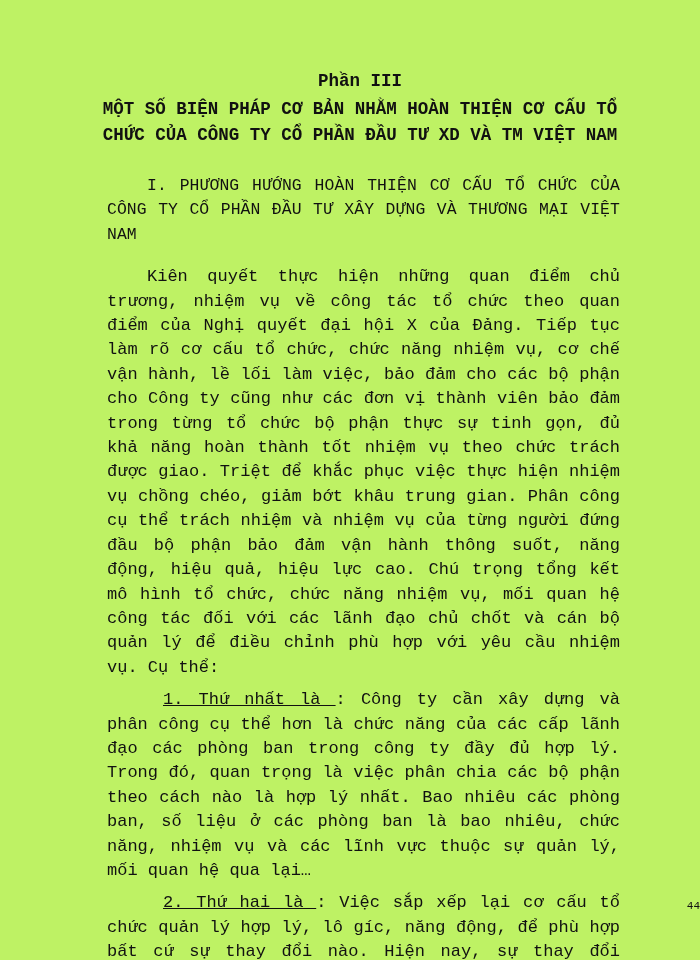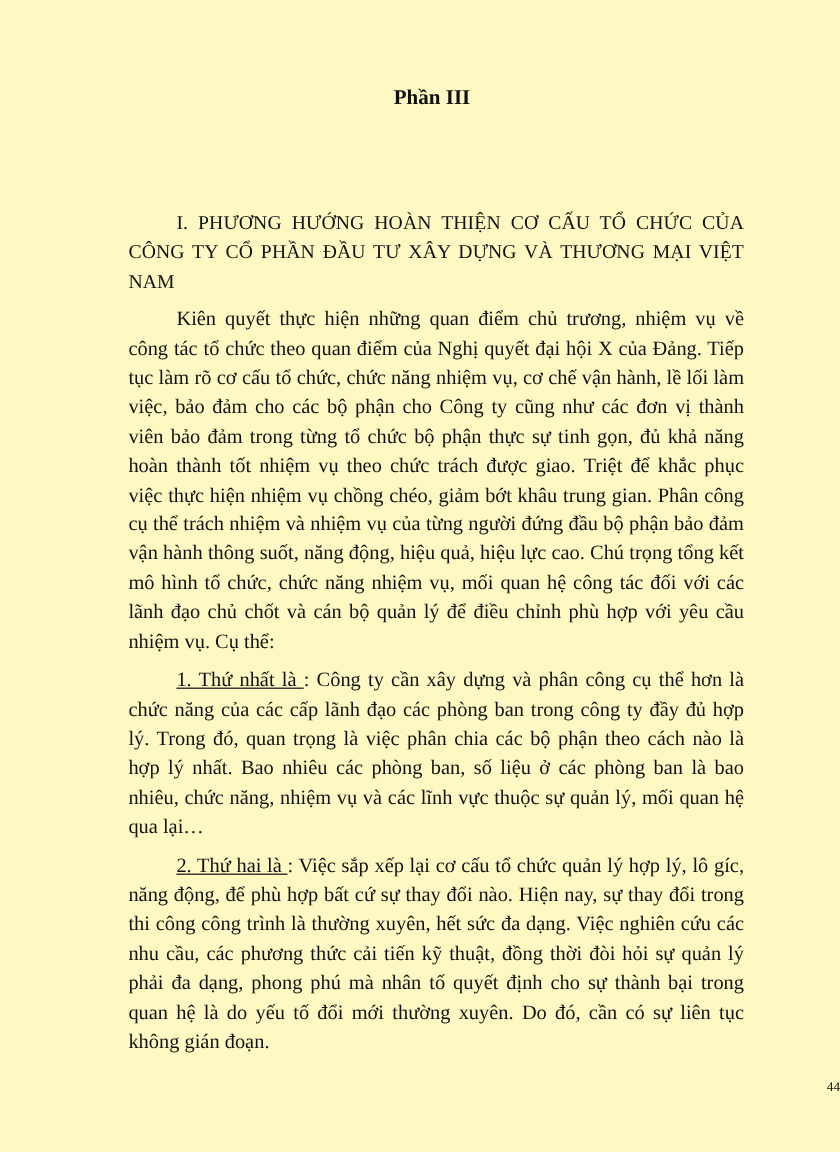--- a/index.html
+++ b/index.html
@@ -1,32 +1,33 @@
 <!DOCTYPE html>
 <html><head>
 <meta charset="utf-8">
 <style>
   html, body { margin: 0; padding: 0; background: #ffffff; }
   body { width: 700px; height: 960px; overflow: hidden; position: relative;
          font-family: "Liberation Serif", "DejaVu Serif", serif; color: #111; }
-  .page { position: absolute; left: 0; top: 0; width: 700px; height: 960px; background: #fef9c3; }
+  .page { position: absolute; left: 0; top: 0; width: 700px; height: 960px; background: #bef264; font-family: Liberation Mono, monospace; }
   .heading { position: absolute; left: 100px; width: 520px; text-align: center; font-weight: bold; font-size: 17.5px; line-height: 26px; }
   #part { top: 68px; }
   #title { top: 96px; }
   .content { position: absolute; left: 107px; top: 174px; width: 513px; font-size: 17px; line-height: 24.4px; text-align: justify; }
   .content p { margin: 0 0 8px 0; text-indent: 40px; }
-  .content p.section { letter-spacing: 0.1px; font-size: 16.4px; margin-bottom: 7px; }
-  .u { text-decoration: underline; }
+  .content p.section { letter-spacing: 0.1px; font-size: 16.4px; margin-bottom: 18px; }
+  .u { text-decoration: underline; margin-left: 16px; }
   .pagenum { position: absolute; top: 900px; left: 0; width: 700px; text-align: right; font-size: 11px; }
 </style>
 </head>
 <body>
 
 <div class="page">
   <div class="heading" id="part">Phần III</div>
+  <div class="heading" id="title">MỘT SỐ BIỆN PHÁP CƠ BẢN NHẰM HOÀN THIỆN CƠ CẤU TỔ CHỨC CỦA CÔNG TY CỔ PHẦN ĐẦU TƯ XD VÀ TM VIỆT NAM</div>
 
   <div class="content">
     <p class="section">I. PHƯƠNG HƯỚNG HOÀN THIỆN  CƠ CẤU TỔ CHỨC CỦA CÔNG TY CỔ PHẦN ĐẦU TƯ XÂY DỰNG VÀ THƯƠNG MẠI VIỆT  NAM</p>
     <p>Kiên quyết thực hiện những quan điểm chủ trương, nhiệm vụ về công tác tổ chức theo quan điểm của Nghị quyết đại hội X của Đảng. Tiếp tục làm rõ cơ cấu tổ chức, chức năng nhiệm vụ, cơ chế vận hành, lề lối làm việc, bảo đảm cho các bộ phận cho Công ty cũng như các đơn vị thành viên bảo đảm trong từng tổ chức bộ phận thực sự tinh gọn, đủ khả năng hoàn thành tốt nhiệm vụ theo chức trách được giao. Triệt để khắc phục việc thực hiện nhiệm vụ chồng chéo, giảm bớt khâu trung gian. Phân công cụ thể trách nhiệm và nhiệm vụ của từng người đứng đầu bộ phận bảo đảm vận hành thông suốt, năng động, hiệu quả, hiệu lực cao. Chú trọng tổng kết mô hình tổ chức, chức năng nhiệm vụ, mối quan hệ công tác đối với các lãnh đạo chủ chốt và cán bộ quản lý để điều chỉnh phù hợp với yêu cầu nhiệm vụ. Cụ thể:</p>
     <p><span class="u">1. Thứ nhất là </span><span>: Công ty cần xây dựng và phân công cụ thể hơn là chức năng của các cấp lãnh  đạo các phòng ban trong công ty đầy đủ hợp lý. Trong đó, quan trọng là việc phân chia các bộ phận theo cách nào là hợp lý nhất. Bao nhiêu  các phòng ban, số liệu  ở các phòng ban là bao nhiêu,  chức năng, nhiệm vụ và các lĩnh vực thuộc sự quản lý, mối quan hệ qua lại…</span></p>
     <p><span class="u">2. Thứ hai là </span><span>: Việc sắp xếp lại  cơ cấu tổ chức quản lý hợp lý, lô gíc, năng động, để phù hợp bất cứ sự thay  đổi nào. Hiện nay, sự thay đổi trong thi công công trình là thường xuyên, hết sức đa dạng. Việc nghiên cứu các nhu cầu, các phương thức cải tiến kỹ thuật, đồng thời đòi hỏi sự quản lý phải đa dạng, phong phú mà nhân tố quyết định cho sự thành bại trong quan hệ là do yếu tố đổi mới thường xuyên. Do đó, cần có sự liên tục không gián đoạn.</span></p>
   </div>
 
   <div class="pagenum">44</div>
 </div>

